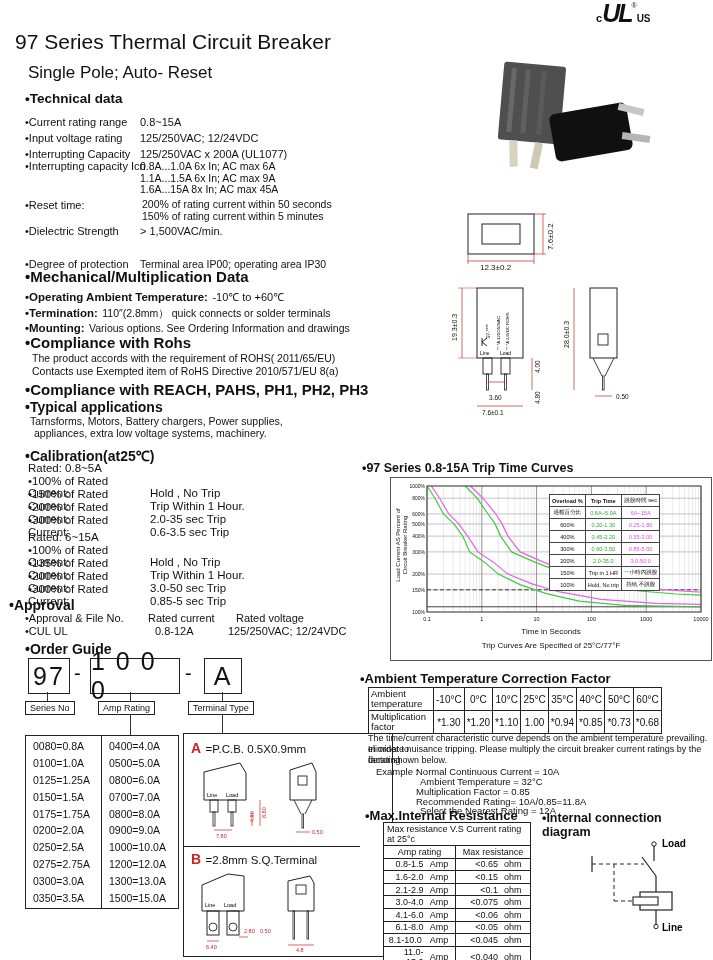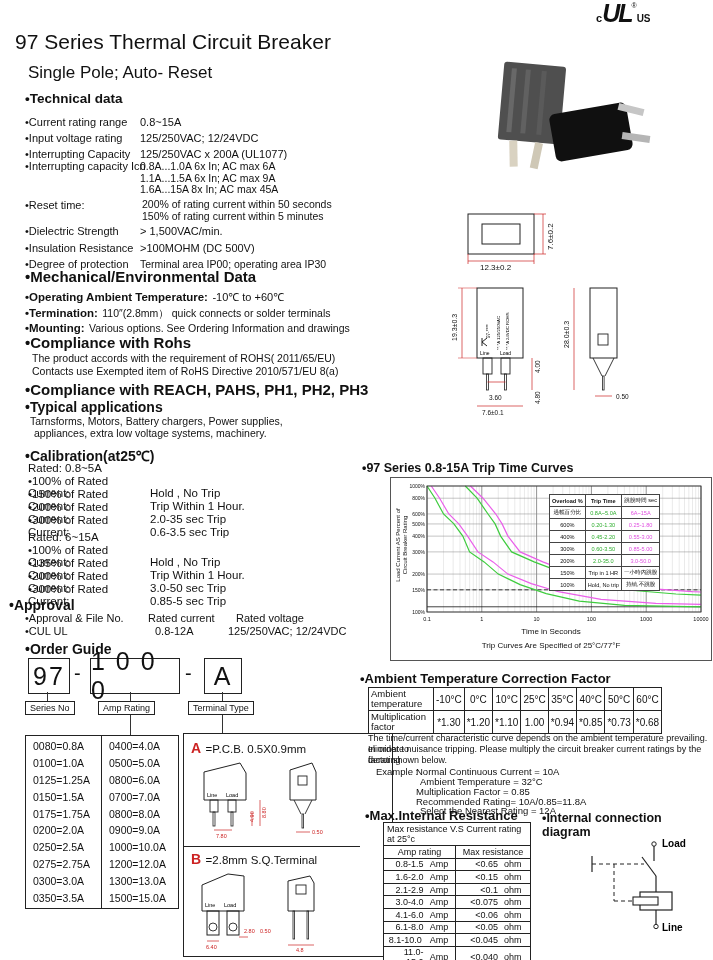--- a/index.html
+++ b/index.html
@@ -66,24 +66,23 @@
     <div>0.8A...1.0A 6x In; AC max 6A</div>
     <div>1.1A...1.5A 6x In; AC max 9A</div>
     <div>1.6A...15A  8x In; AC max 45A</div>
   </div>
   <div class="abs" style="left:25px;top:199px;font-size:11px;">•Reset time:</div>
   <div class="abs" style="left:142px;top:199px;font-size:10.5px;line-height:11.5px;">
     <div>200% of rating current within 50 seconds</div>
     <div>150% of rating current within 5 minutes</div>
   </div>
   <div class="abs" style="left:25px;top:221px;"><span class="lbl">•Dielectric Strength</span><span class="val">&gt; 1,500VAC/min.</span></div>
-  <div class="abs" style="left:25px;top:238px;"><span class="lbl">•Insulation Resistance</span><span class="val">&gt;100MOHM (DC 500V)</span></div>
   <div class="abs" style="left:25px;top:254px;"><span class="lbl">•Degree of protection</span><span class="val" style="font-size:10.5px;">Terminal area IP00; operating area IP30</span></div>
 
-  <div class="abs h15" style="left:25px;top:268px;">•Mechanical/Environmental Data</div>
+  <div class="abs h15" style="left:25px;top:268px;">•Mechanical/Multiplication Data</div>
   <div class="abs" style="left:25px;top:287px;"><span class="b" style="font-size:11.5px;">•Operating Ambient Temperature:</span> <span class="val">-10℃ to +60℃</span></div>
   <div class="abs" style="left:25px;top:303px;"><span class="b" style="font-size:11.5px;">•Termination:</span> <span class="val" style="font-size:10.5px;">110″(2.8mm） quick connects or solder terminals</span></div>
   <div class="abs" style="left:25px;top:318px;"><span class="b" style="font-size:11.5px;">•Mounting:</span> <span class="val" style="font-size:10.5px;">Various options. See Ordering Information and drawings</span></div>
 
   <div class="abs h15" style="left:25px;top:334px;">•Compliance with Rohs</div>
   <div class="abs" style="left:32px;top:352px;font-size:10.5px;">The product accords with the requirement of ROHS( 2011/65/EU)</div>
   <div class="abs" style="left:32px;top:365px;font-size:10.5px;">Contacts use Exempted item of RoHS Directive 2010/571/EU 8(a)</div>
 
   <div class="abs h15" style="left:25px;top:381px;">•Compliance with REACH, PAHS, PH1, PH2, PH3</div>
 

